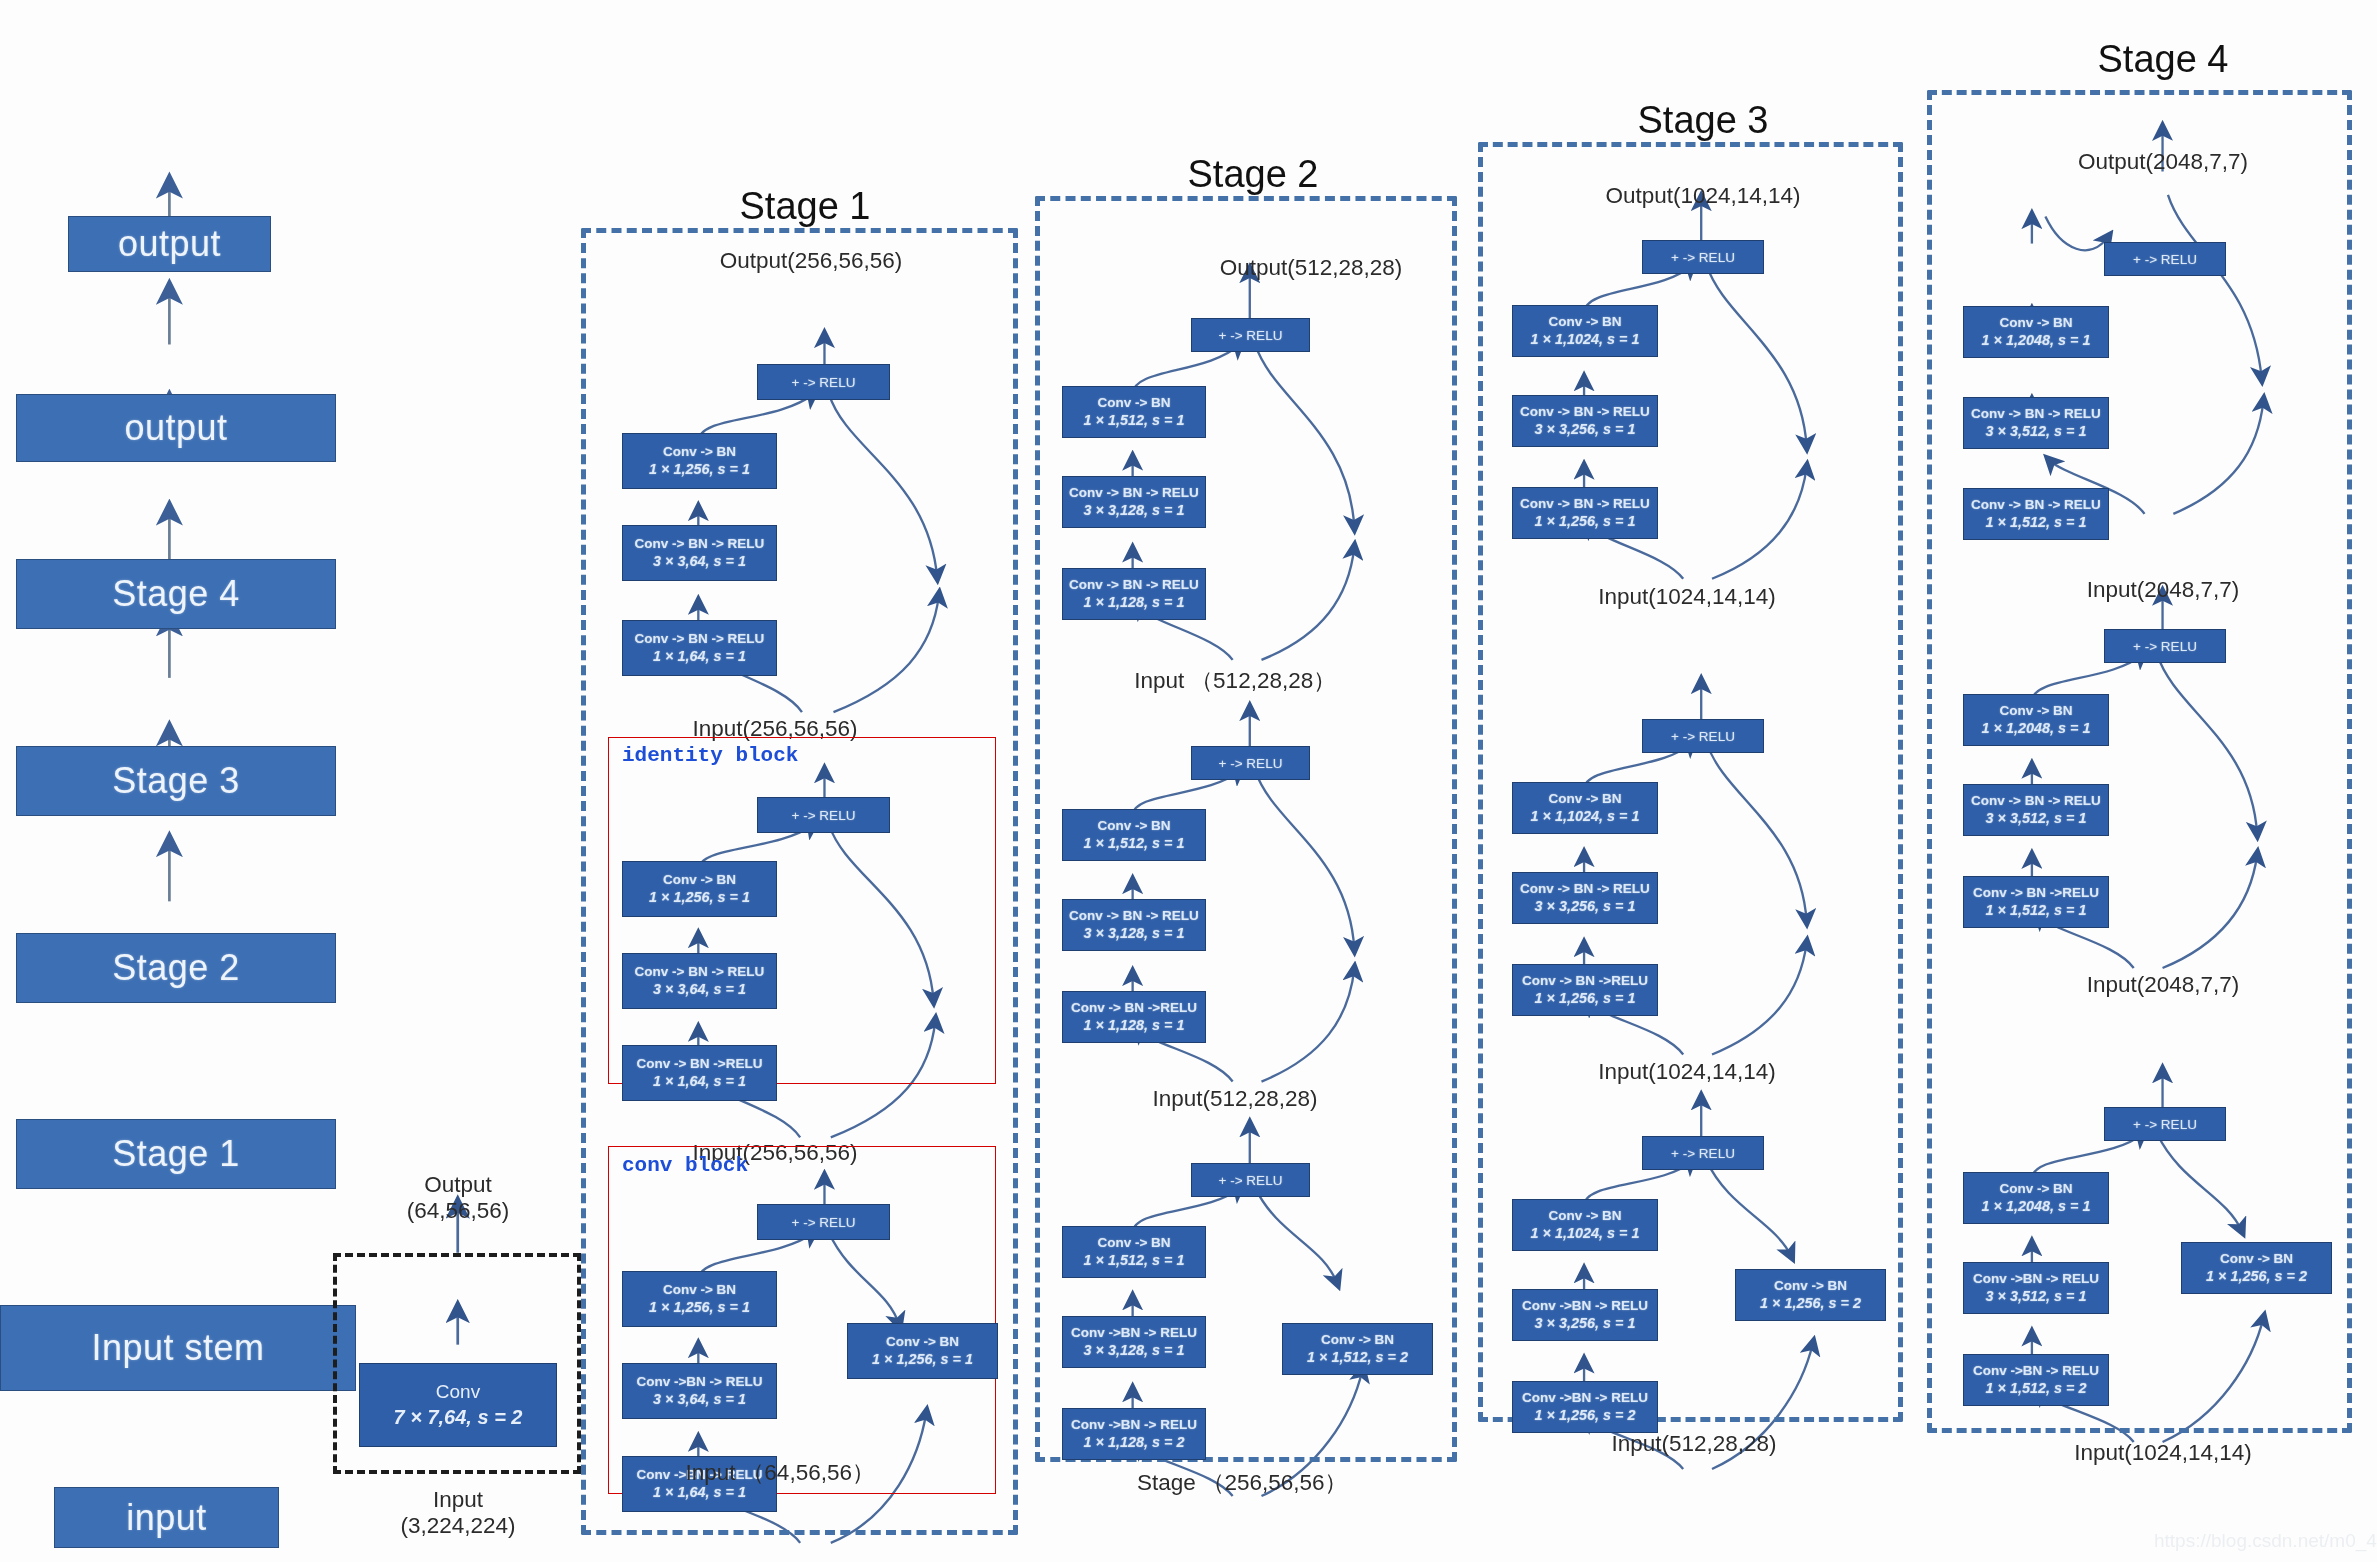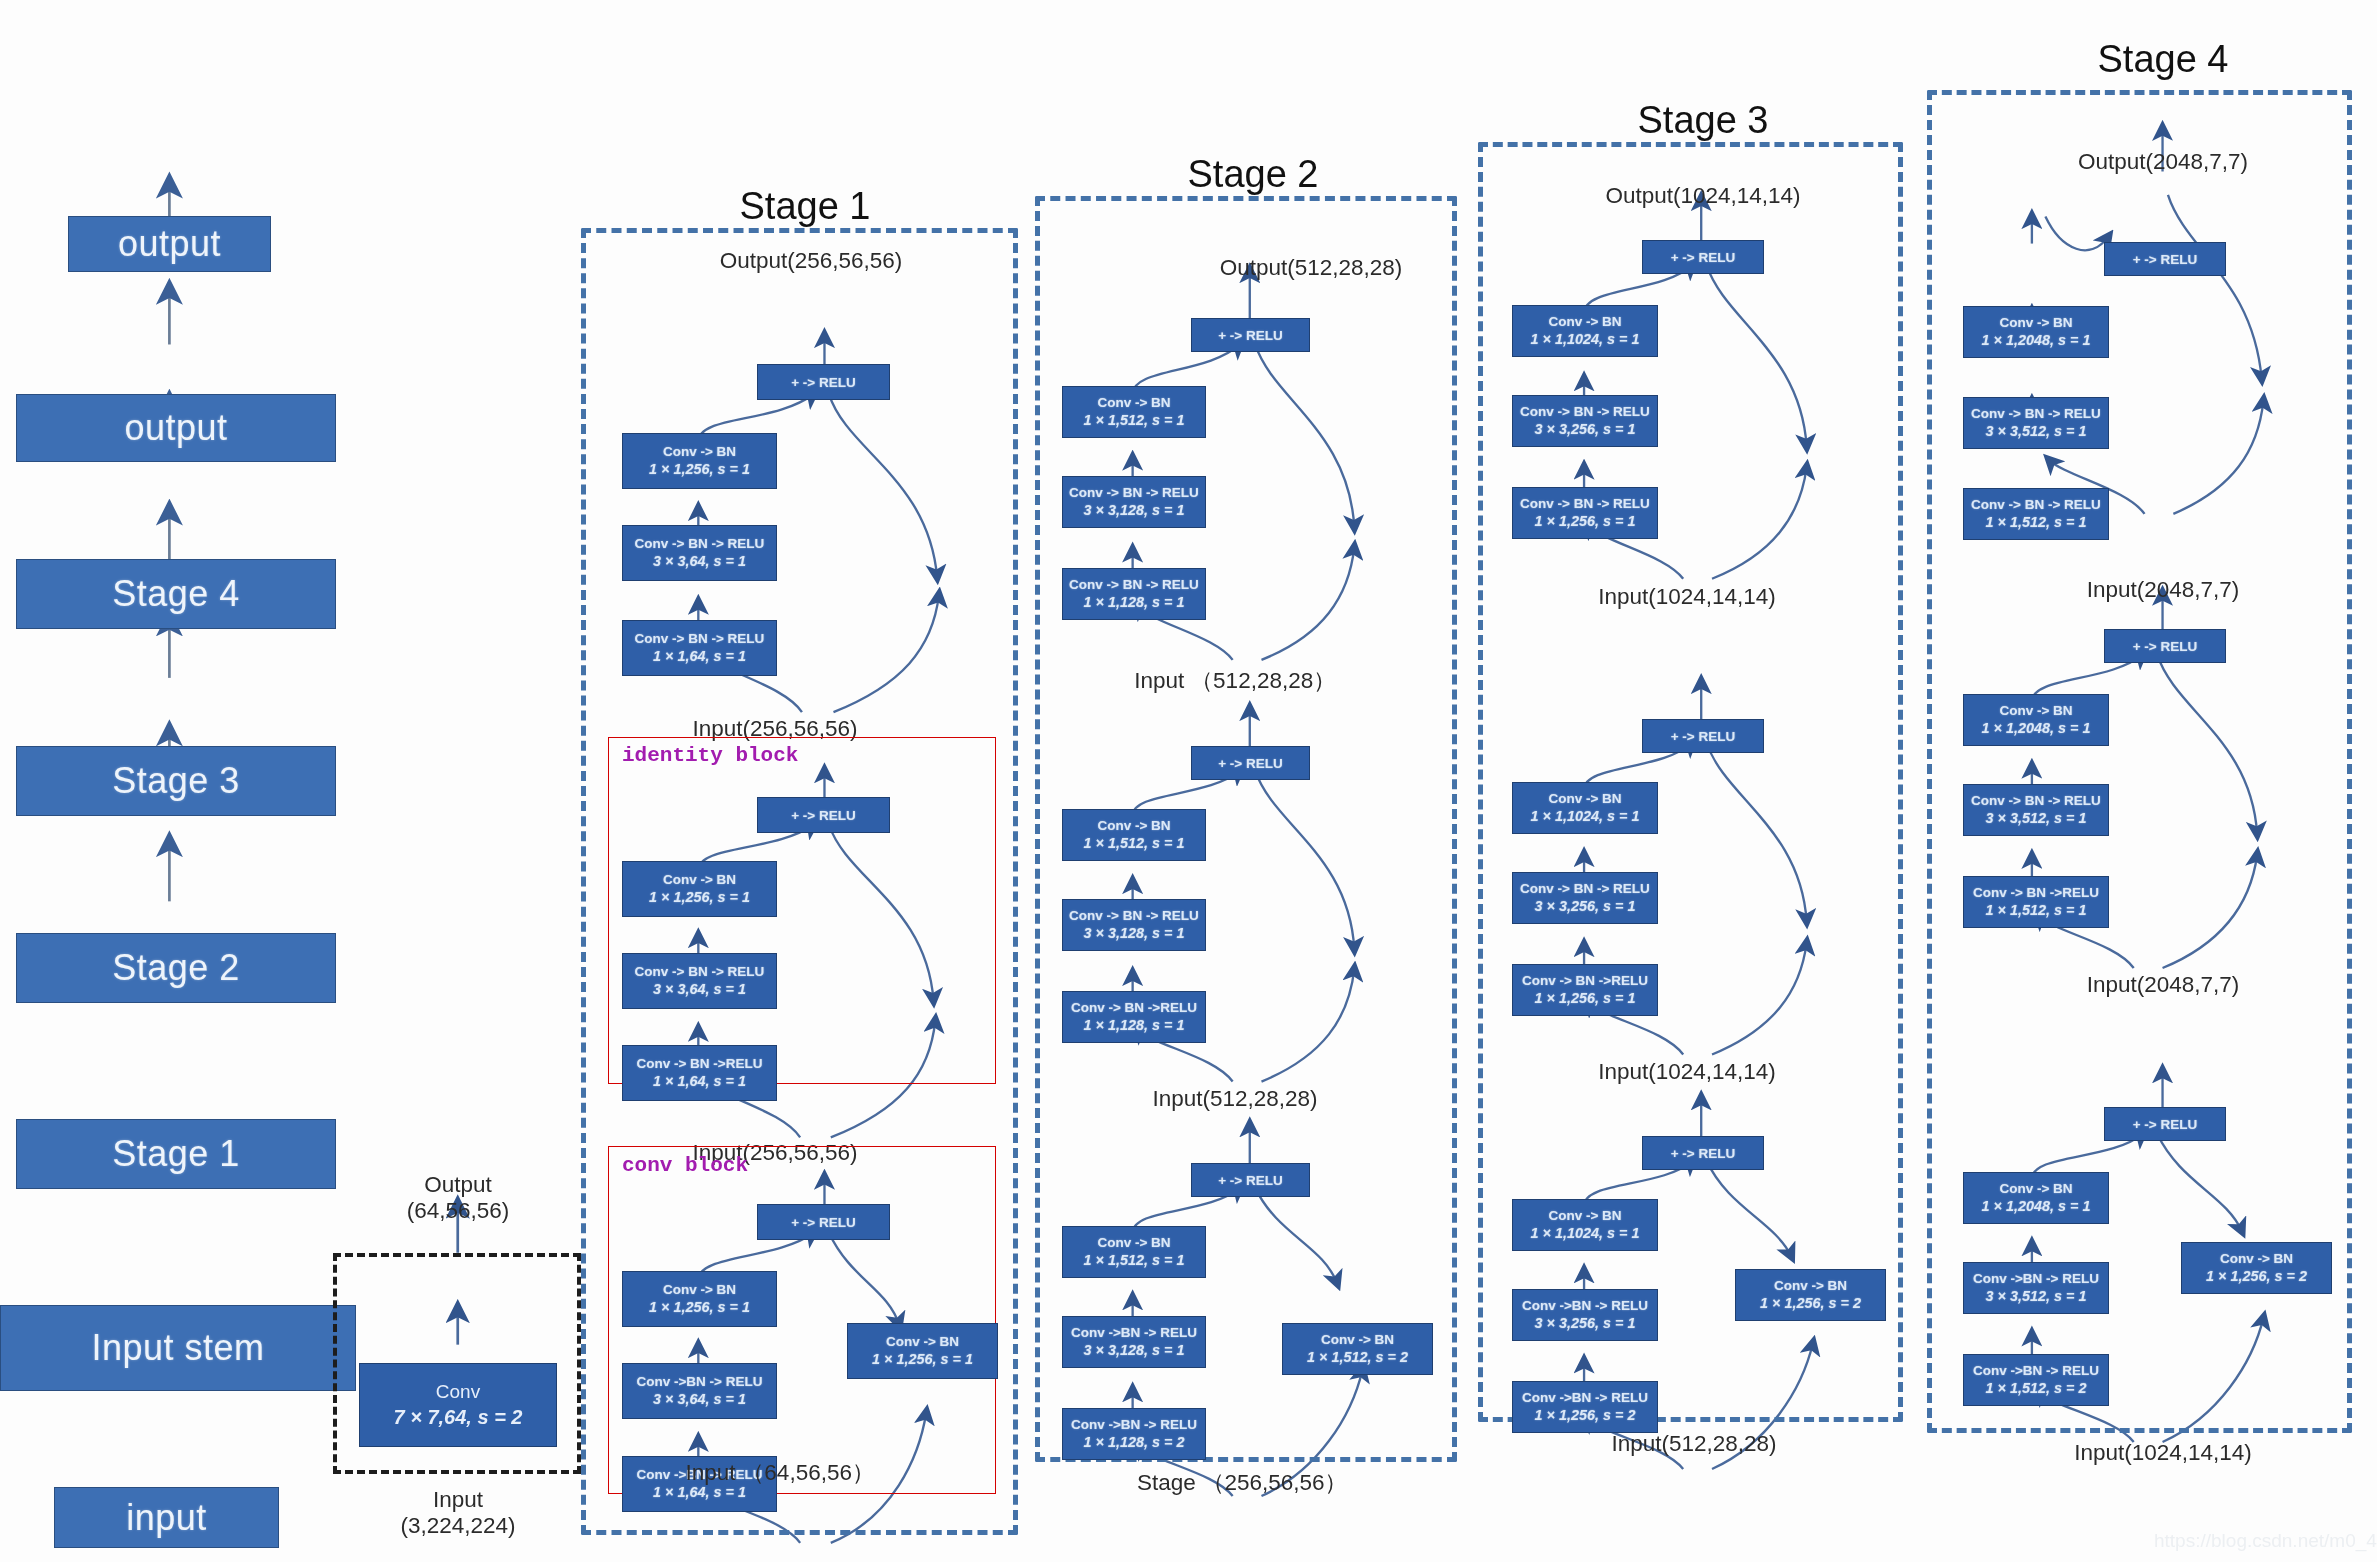--- a/index.html
+++ b/index.html
@@ -26,21 +26,21 @@
     background:#2f5fa8;border:0.9px solid #1f3f70;
     color:#dce9f8;display:flex;flex-direction:column;
     align-items:center;justify-content:center;line-height:1.25;
     font-size:13.5px;text-shadow:0 0 1.8px rgba(255,255,255,.5);
   }
   .layerbox .l1{font-size:13.5px;font-weight:600;}
   .layerbox .l2{font-size:14.4px;font-weight:700;font-style:italic;}
   .relubox{
     background:#2f5fa8;border:0.9px solid #1f3f70;color:#dce9f8;
     display:flex;align-items:center;justify-content:center;
-    font-size:13.5px;font-weight:700;text-shadow:0 0 1.8px rgba(255,255,255,.5);
+    font-size:13.5px;font-weight:400;text-shadow:0 0 1.8px rgba(255,255,255,.5);
   }
   .stembox{
     background:#2f5fa8;border:0.9px solid #1f3f70;color:#e6eefa;
     display:flex;flex-direction:column;align-items:center;justify-content:center;
     line-height:1.3;
   }
   .stembox .l1{font-size:19px;}
   .stembox .l2{font-size:20px;font-weight:600;font-style:italic;}
 
   
@@ -53,21 +53,21 @@
 
   
   .stageframe{
     border:5.4px dashed #4472a8;background:transparent;border-radius:1.8px;
   }
   .stemframe{border:4.5px dashed #1d1d1d;background:transparent;}
 
   
   .redframe{border:1.8px solid #d40000;background:transparent;}
   .redlabel{
-    color:#a21caf;font-family:"Liberation Mono", monospace;
+    color:#1d4ed8;font-family:"Liberation Mono", monospace;
     font-size:21px;font-weight:700;white-space:nowrap;
   }
 
   .watermark{
     color:#eceff2;font-size:19px;white-space:nowrap;
   }
 </style>
 </head>
 <body>
 

